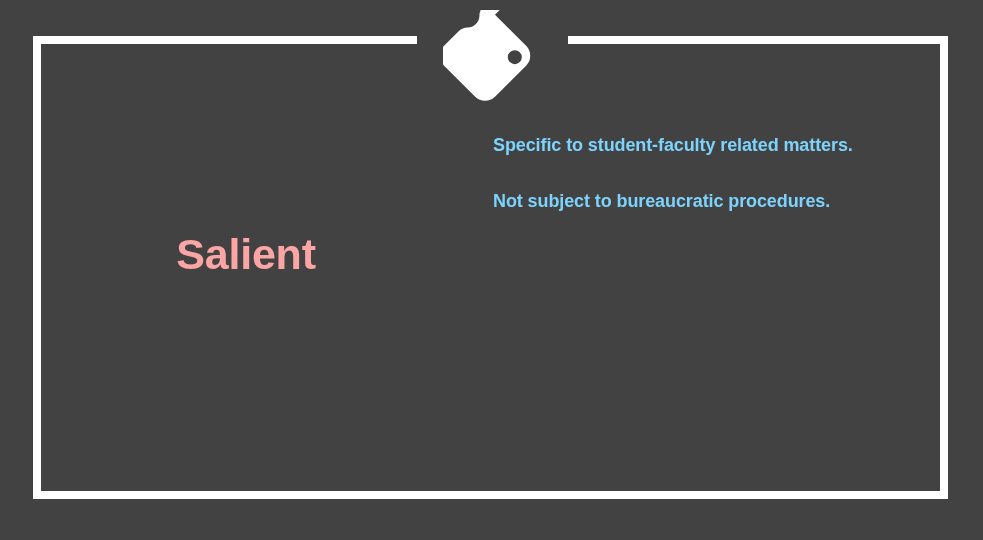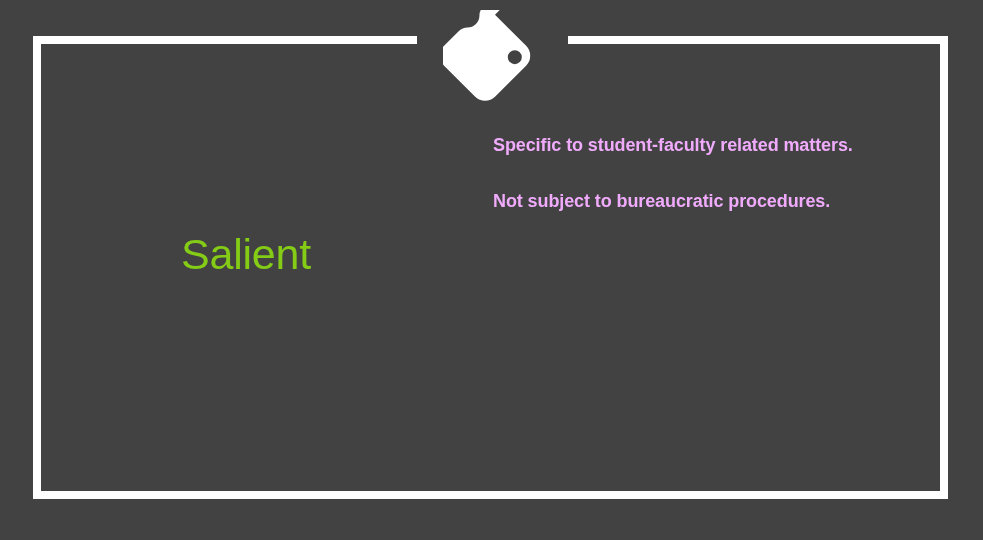--- a/index.html
+++ b/index.html
@@ -76,36 +76,36 @@
 
   
   .title-block {
     position: absolute;
     left: 60px;
     top: 228px;
     width: 372px;
     text-align: center;
   }
   .title-line {
-    color: #84cc16;
+    color: #fca5a5;
     font-size: 43px;
-    font-weight: normal;
+    font-weight: bold;
     line-height: 53px;
     letter-spacing: -0.2px;
   }
 
   
   .points {
     position: absolute;
     left: 493px;
     top: 131px;
     width: 430px;
   }
   .point {
-    color: #f0abfc;
+    color: #7dd3fc;
     font-size: 18px;
     font-weight: bold;
     line-height: 28px;
     margin-bottom: 28px;
     letter-spacing: -0.1px;
   }
   .point:last-child {
     margin-bottom: 16px;
   }
 </style>

